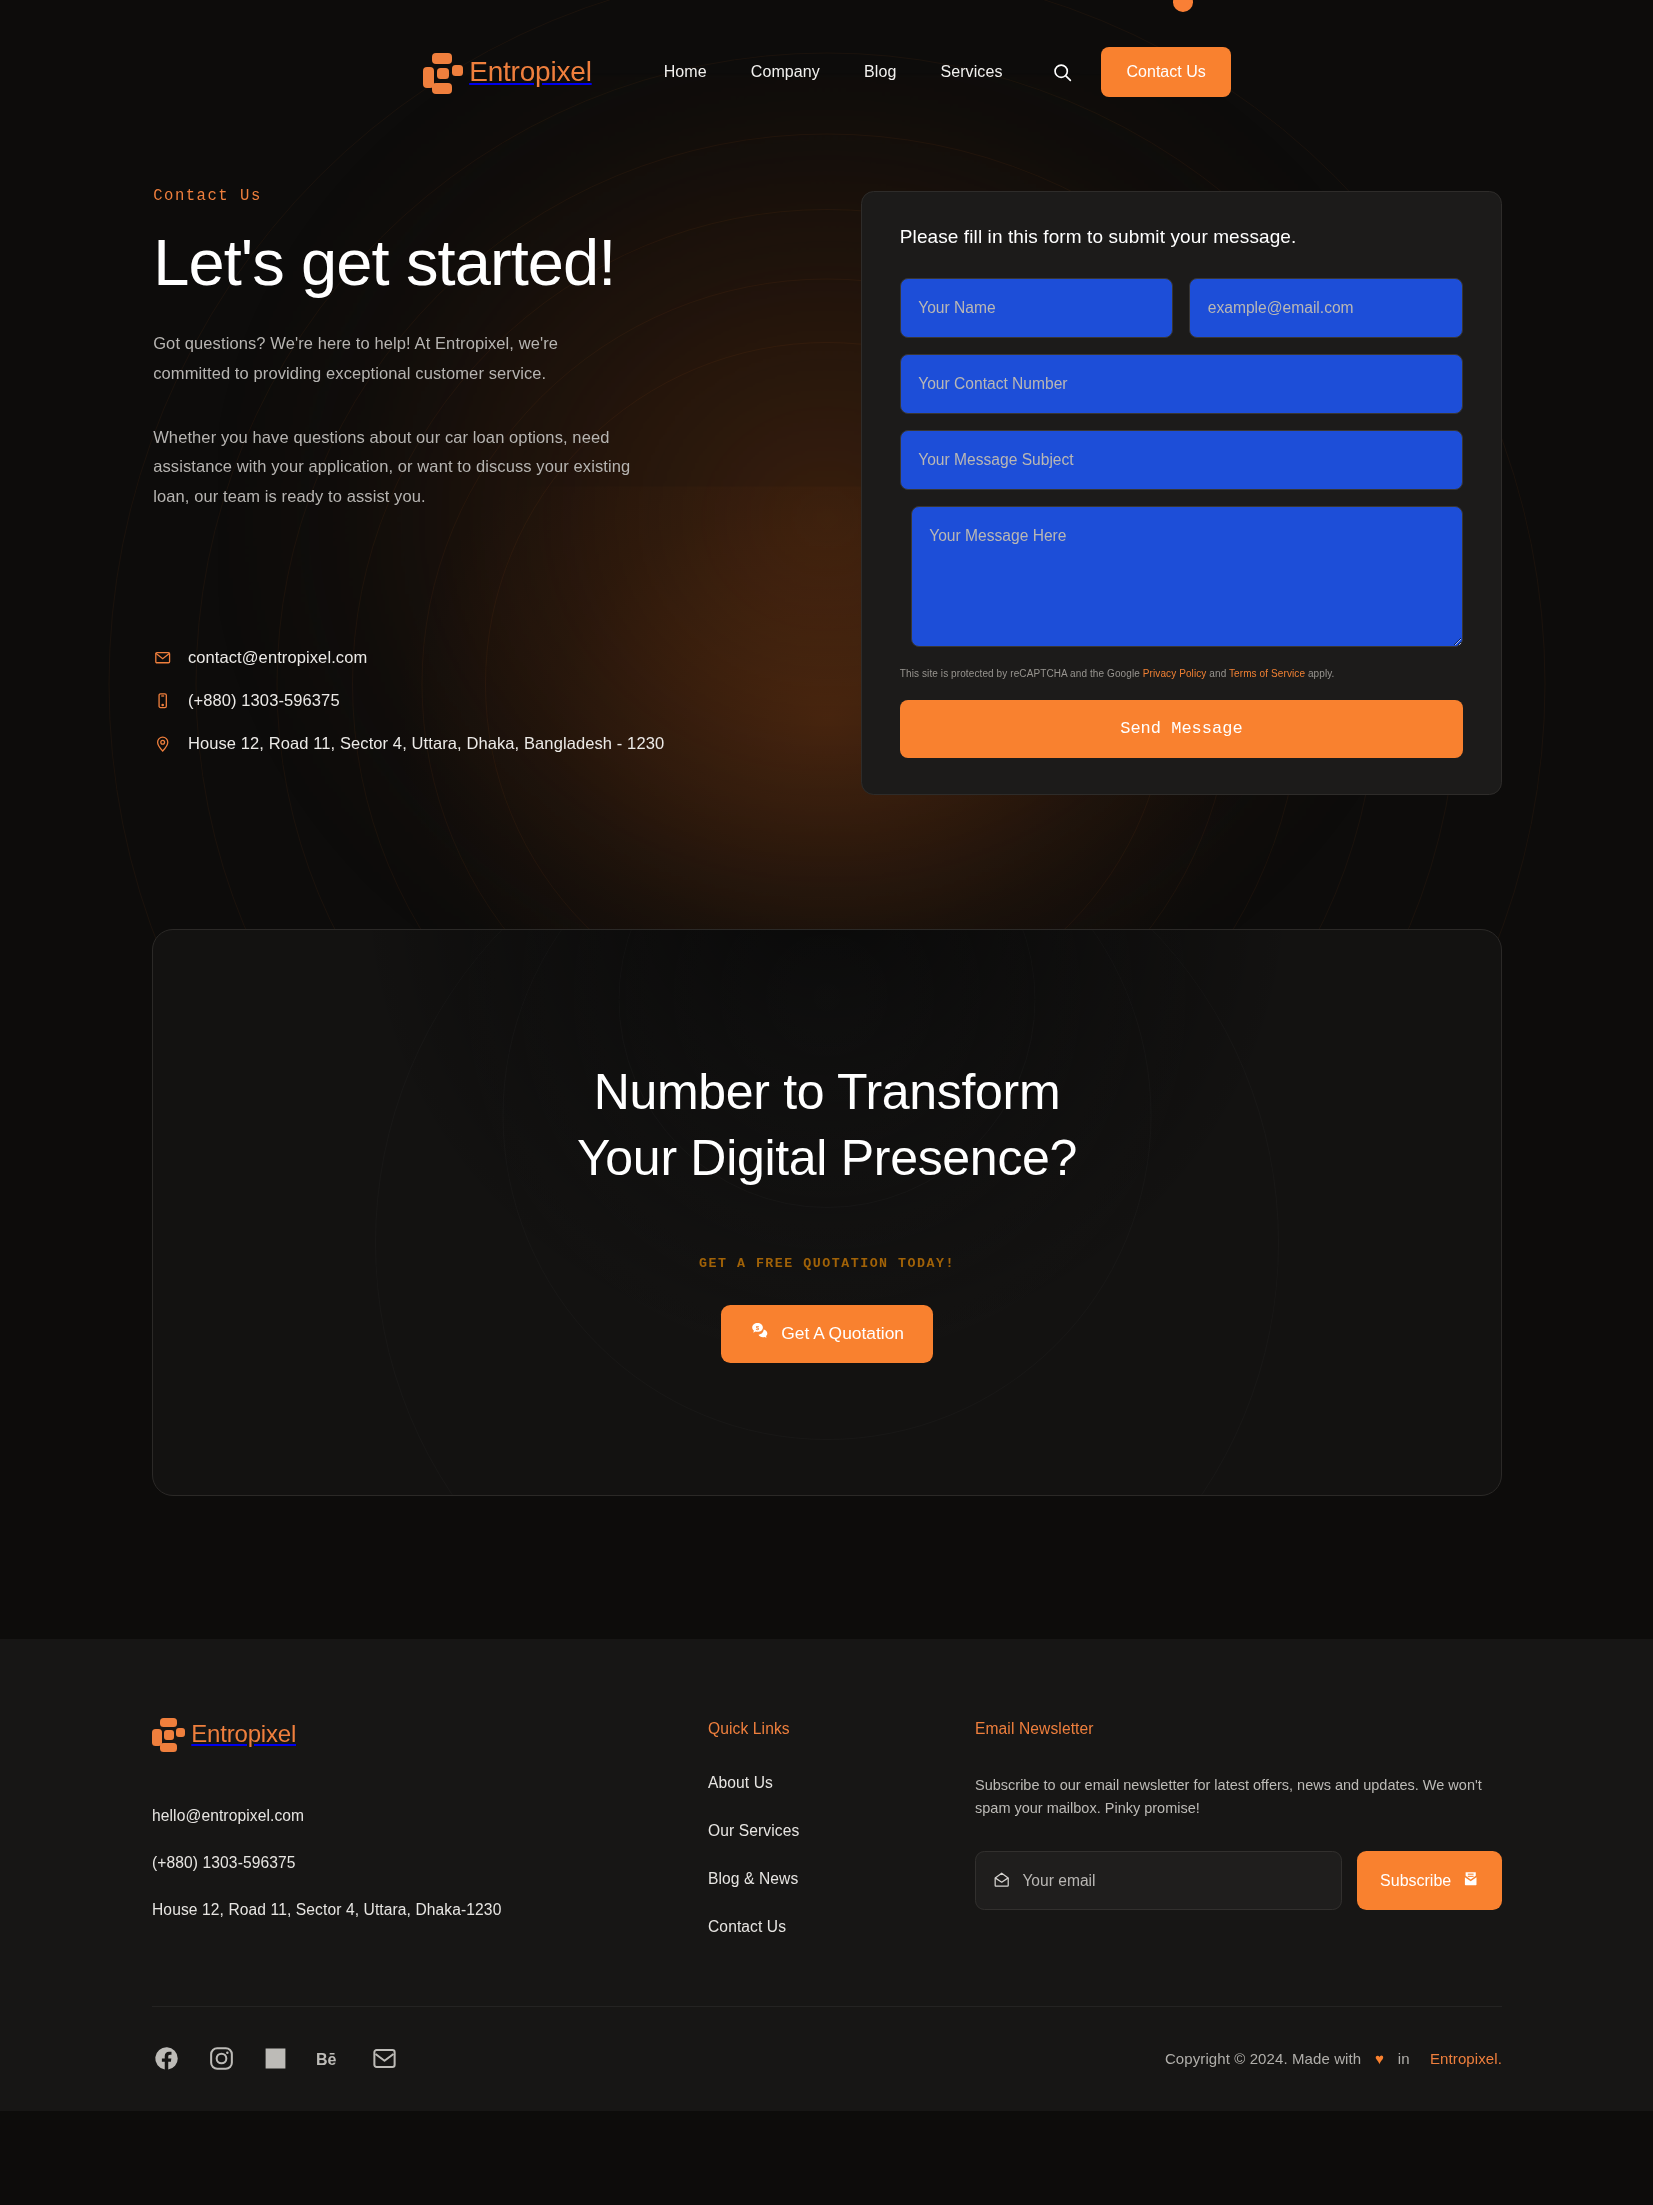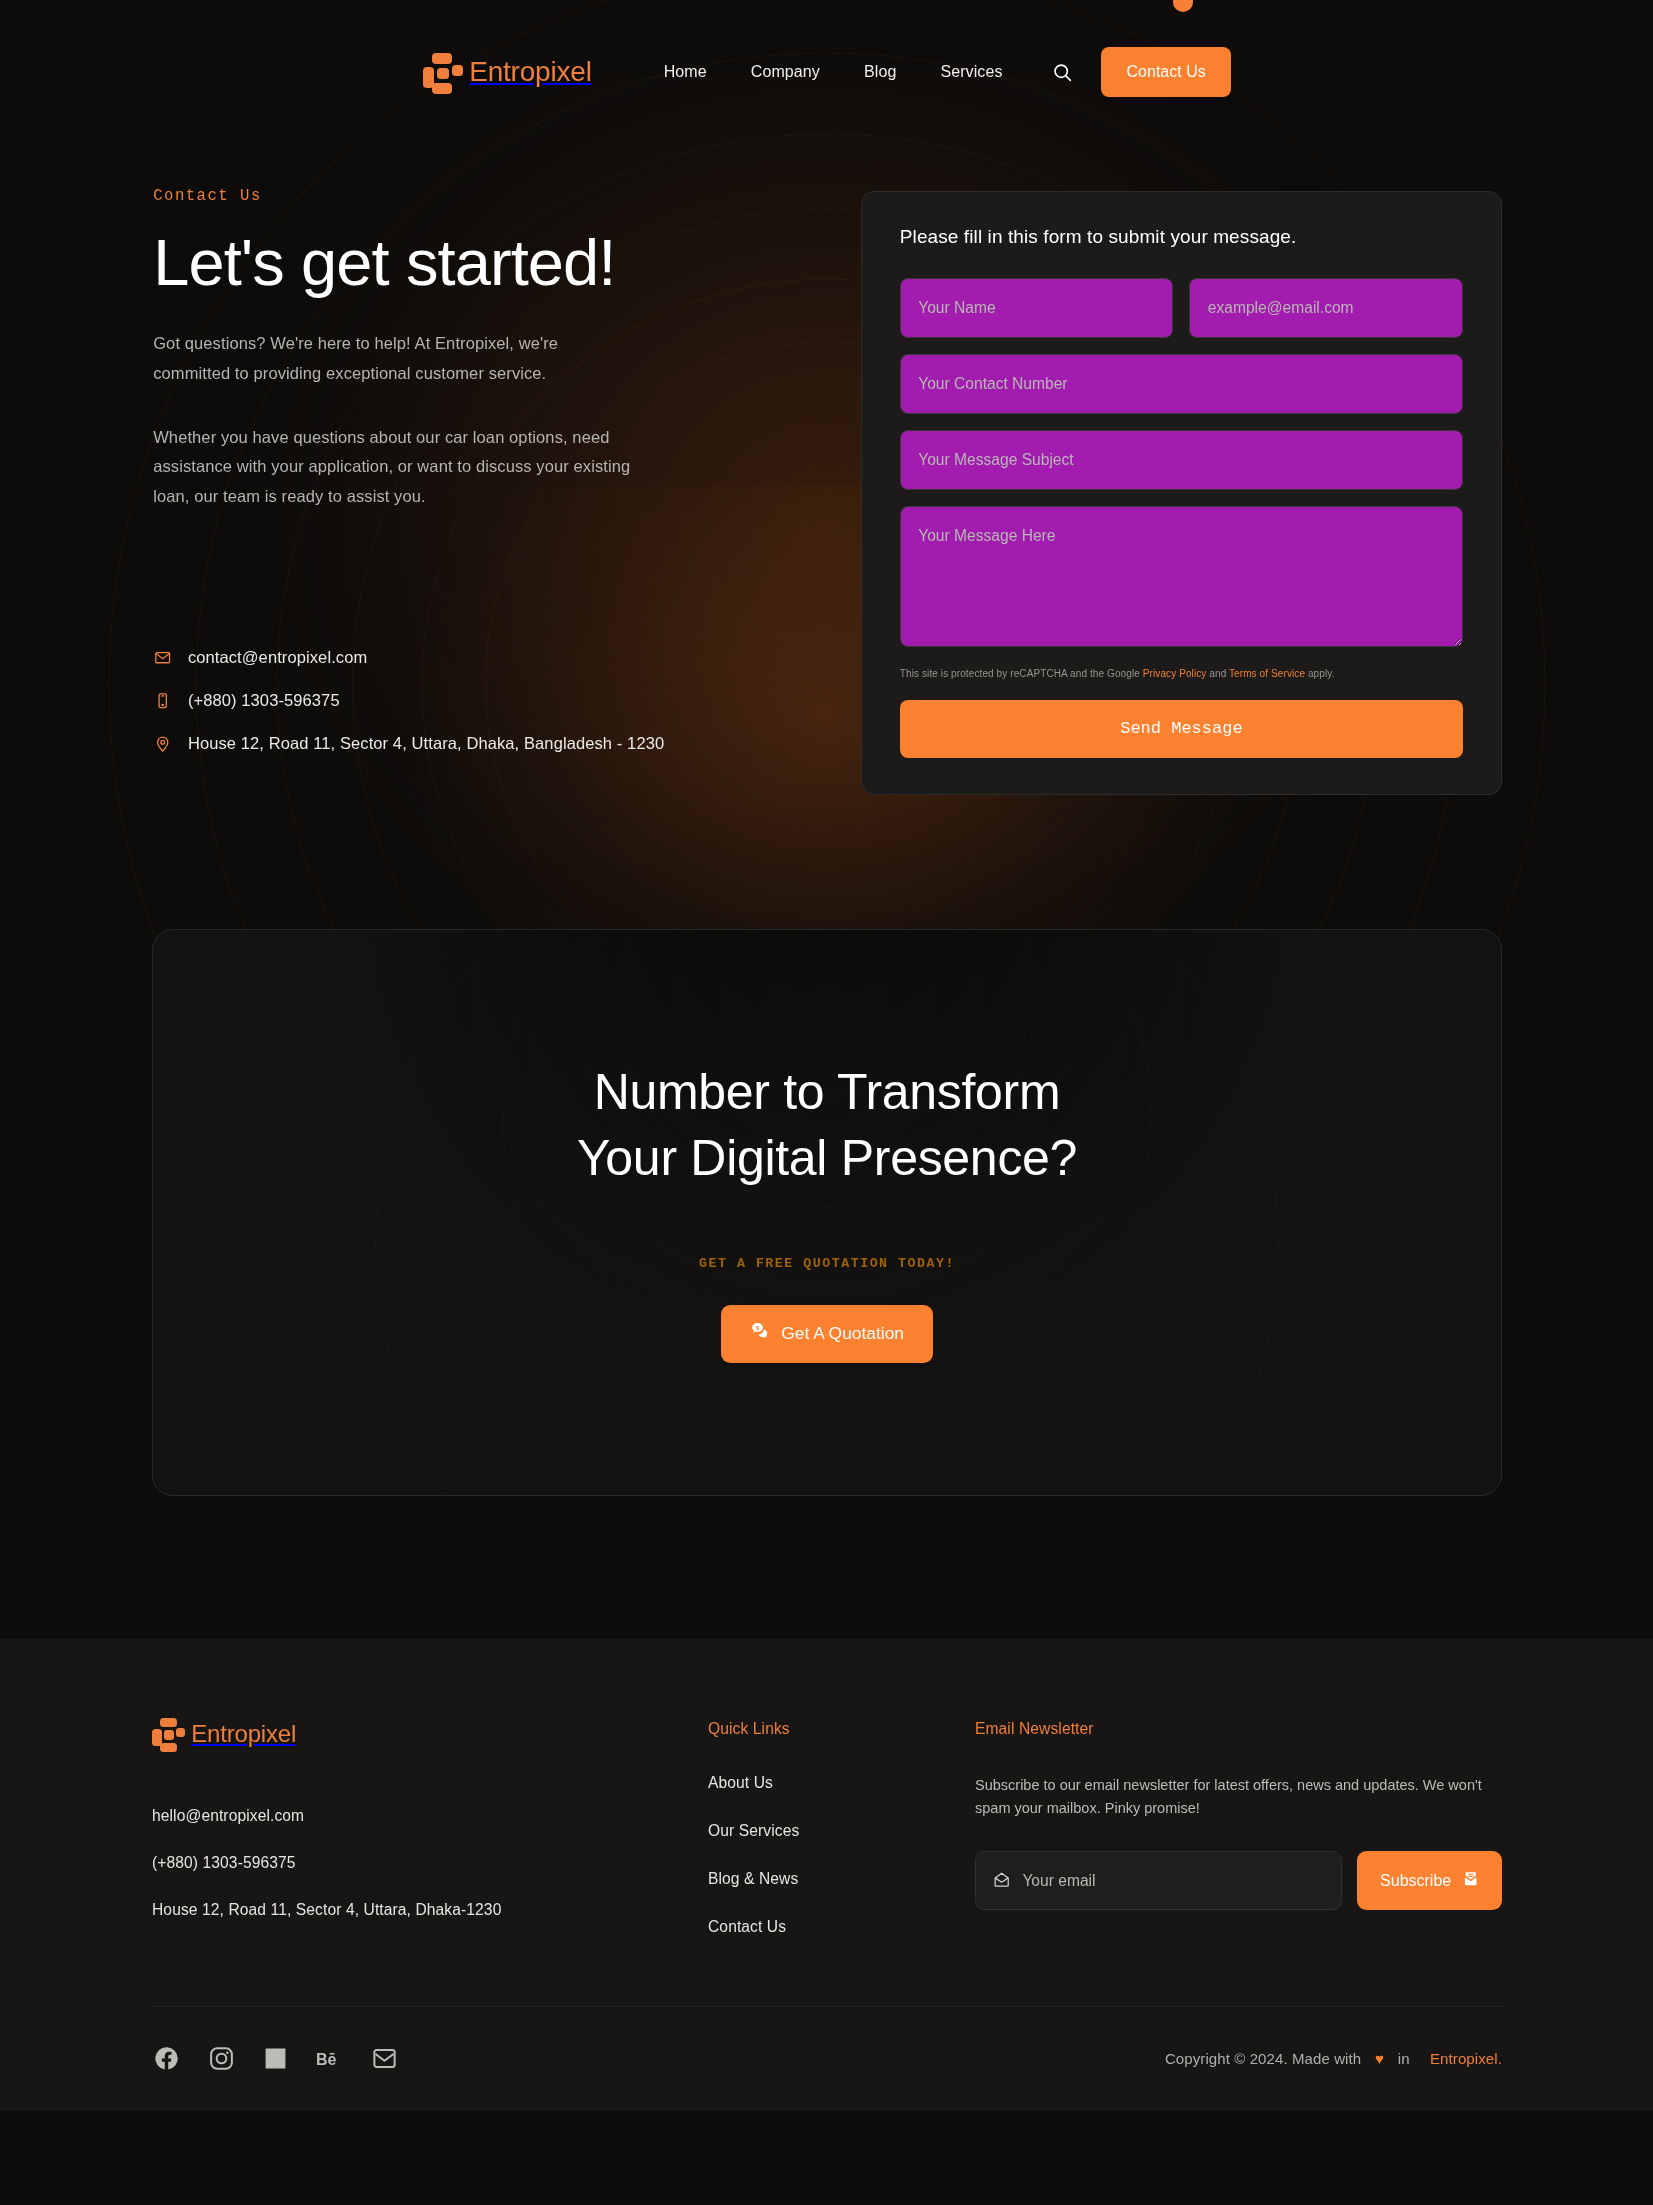--- a/index.html
+++ b/index.html
@@ -189,37 +189,38 @@
   }
   .form-card h2 {
     color: #ffffff;
     font-size: 19px;
     font-weight: 400;
     letter-spacing: 0.1px;
     margin-bottom: 30px;
   }
   .field-row { display: flex; gap: 16px; margin-bottom: 16px; }
   .fld {
-    background: #a21caf;
+    background: #1d4ed8;
     border: 0.6px solid #383634;
     border-radius: 8px;
     height: 60px;
     color: #b9b7b4;
     font-size: 15.6px;
     font-family: inherit;
     padding: 0 17.4px;
     width: 100%;
     outline: none;
   }
   .fld::placeholder { color: #b9b7b4; opacity: 1; }
   textarea.fld {
     height: 141px;
     padding: 18.5px 17.4px;
     resize: vertical;
     line-height: 1.4;
+    margin-left: 11px;
   }
   .recaptcha-note {
     color: #97948f;
     font-size: 10px;
     margin-top: 21px;
     letter-spacing: 0.1px;
   }
   .recaptcha-note a { color: #f08033; text-decoration: none; }
   .send-btn {
     margin-top: 21px;

